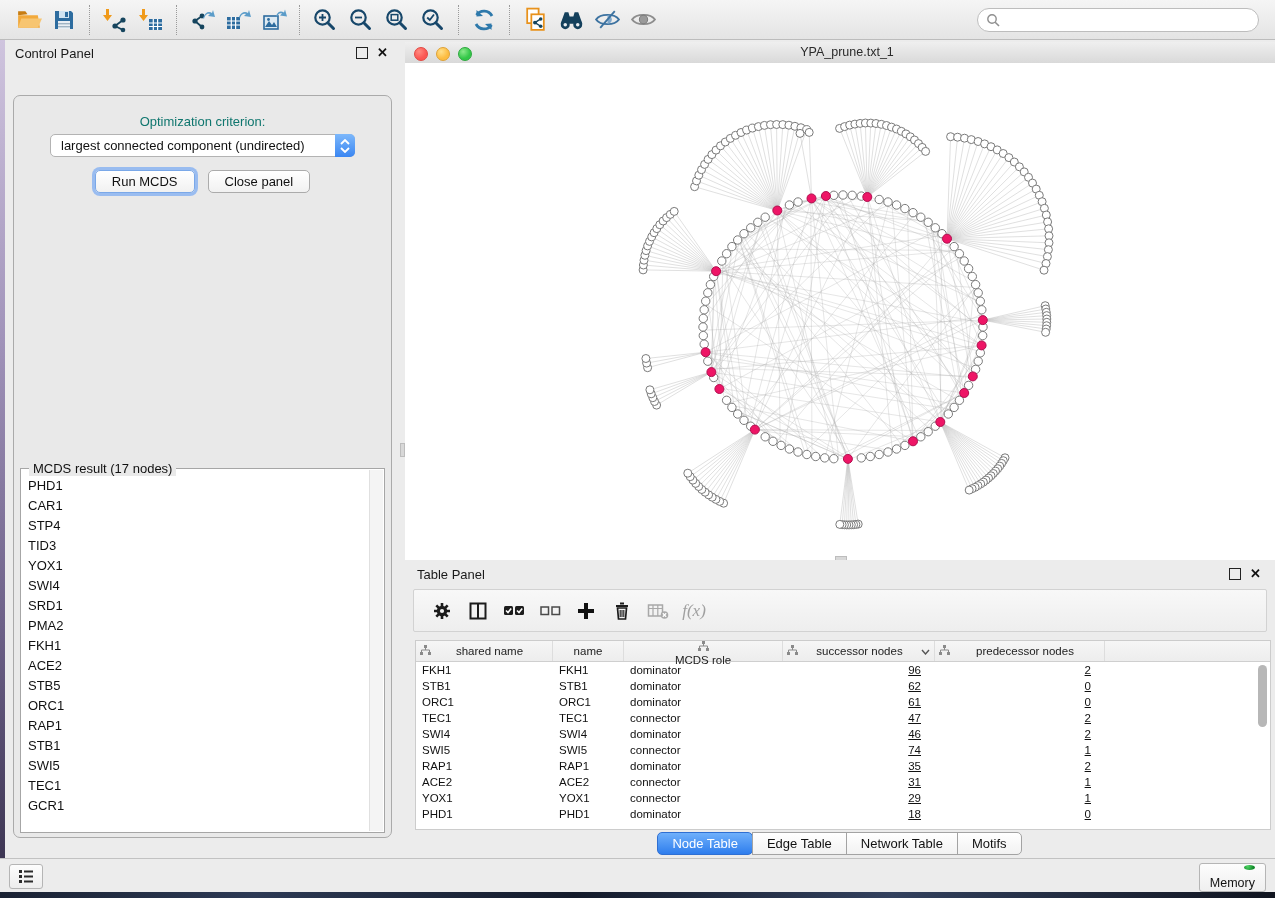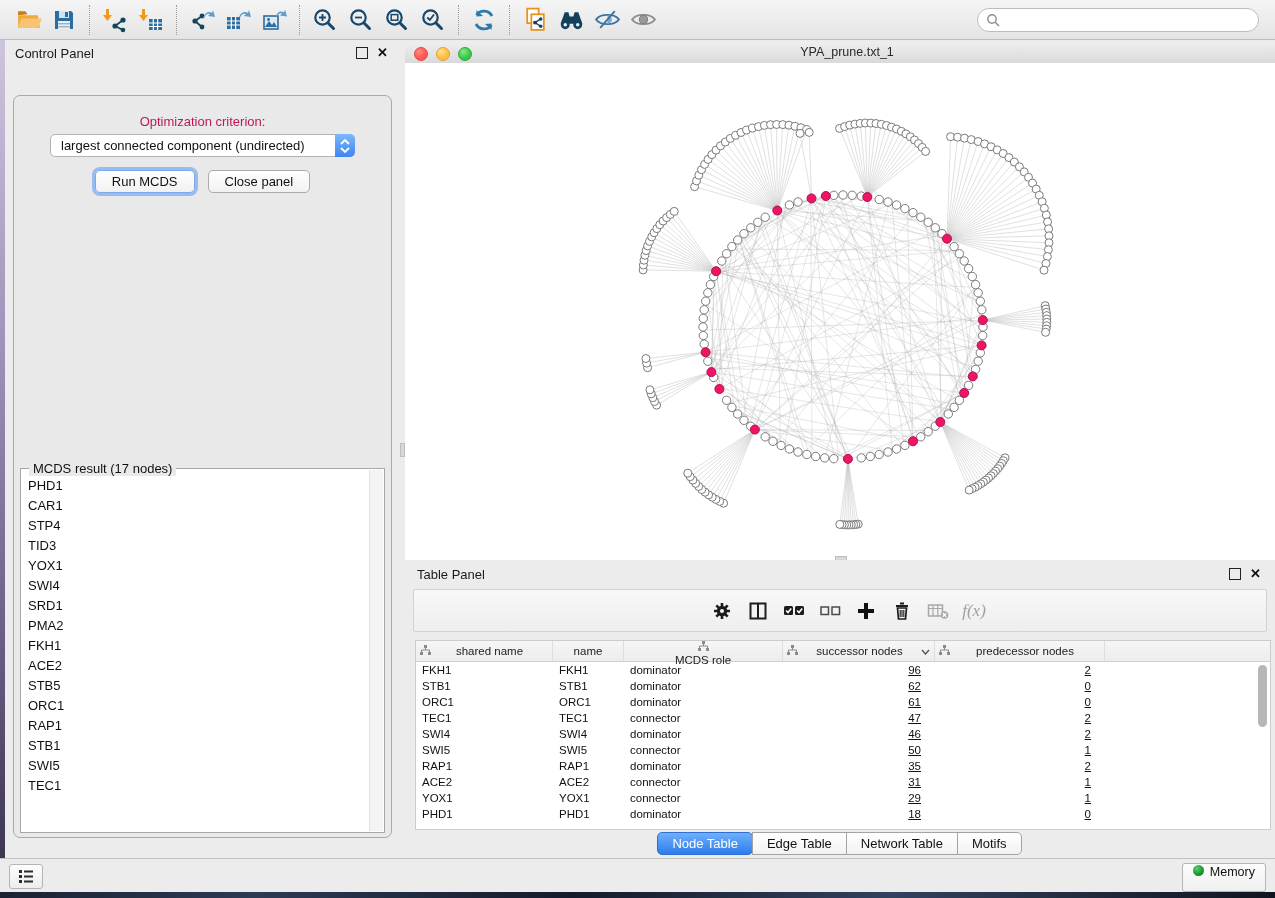--- a/index.html
+++ b/index.html
@@ -18,21 +18,21 @@
   .cp-head{position:absolute;top:6px;left:10px;right:10px;height:18px;font-size:13px;color:#1a1a1a;}
   .win-btns{position:absolute;right:2px;top:1px;display:flex;gap:9px;align-items:center;}
   .float-box{width:10px;height:10px;border:1.6px solid #222;display:inline-block;}
   .xmark{font-weight:bold;font-size:13px;color:#111;line-height:10px;}
   .cp-tabs{position:absolute;top:33px;left:0;right:0;display:flex;justify-content:center;z-index:3;}
   .seg{padding:3px 14px;font-size:13px;background:linear-gradient(#ffffff,#f2f2f2);border:1px solid #a3a3a3;margin-left:-1px;color:#111;}
   .seg:first-child{border-radius:5px 0 0 5px;}
   .seg:last-child{border-radius:0 5px 5px 0;}
   .seg.sel{background:linear-gradient(#6fb0fb,#2e7ded);color:#fff;border-color:#2f6fd2;border-radius:5px;}
   .cp-pane{position:absolute;left:8px;right:8px;top:55px;bottom:20px;background:#e9e9e9;border:1px solid #aaaaaa;border-radius:7px;}
-  .opt-label{position:absolute;top:18px;left:0;right:0;text-align:center;font-size:13px;color:#be185d;}
+  .opt-label{position:absolute;top:18px;left:0;right:0;text-align:center;font-size:13px;color:#0f766e;}
   .dropdown{position:absolute;top:38px;left:36px;right:36px;height:23px;background:#fff;border:1px solid #b3b3b3;border-radius:5px;display:flex;align-items:center;box-sizing:border-box;}
   .dropdown .val{flex:1;font-size:13px;padding-left:10px;color:#111;white-space:nowrap;overflow:hidden;}
   .dd-cap{width:20px;height:23px;margin:-1px -1px -1px 0;border-radius:0 5px 5px 0;background:linear-gradient(#7db8fb,#3a86f2);display:flex;flex-direction:column;align-items:center;justify-content:center;gap:2px;}
   .dd-cap svg{display:block;}
   .btn-row{position:absolute;top:74px;left:0;right:0;display:flex;justify-content:center;gap:13px;}
   .mac-btn{font-size:13px;color:#111;background:linear-gradient(#ffffff,#f1f1f1);border:1px solid #ababab;border-radius:5px;padding:3px 16px;}
   .mac-btn.focus{box-shadow:0 0 0 3px rgba(110,165,245,.65);border-color:#7aa8e8;}
   .mcds-group{position:absolute;left:6px;right:6px;top:372px;bottom:4px;border:1px solid #a6a6a6;background:#fff;}
   .mcds-legend{position:absolute;top:-8px;left:8px;background:#e9e9e9;padding:0 4px;font-size:13px;color:#111;}
   .mcds-list{position:absolute;left:1px;top:6px;bottom:1px;right:15px;overflow:hidden;font-size:13px;color:#111;}
@@ -47,37 +47,37 @@
   .light.yellow{background:radial-gradient(circle at 35% 30%,#ffe08a,#fdbc40 60%);border:0.5px solid #dfa133;}
   .light.green{background:radial-gradient(circle at 35% 30%,#8ae98a,#33c748 60%);border:0.5px solid #2aa83c;}
   .nw-title{position:absolute;left:14px;right:0;top:3px;text-align:center;font-size:12.5px;color:#2b2b2b;}
   .net-canvas{position:absolute;left:0;top:21px;right:0;bottom:0;background:#fff;}
   .net-canvas svg{display:block;}
   .vsplit-grip{position:absolute;left:400px;top:443px;width:5px;height:14px;background:#d8d8d8;border:1px solid #bdbdbd;box-sizing:border-box;}
   .hsplit-grip{position:absolute;left:835px;top:556px;width:12px;height:5px;background:#d8d8d8;border:1px solid #bdbdbd;box-sizing:border-box;}
   
   .table-panel{position:absolute;left:405px;top:560px;width:870px;height:298px;background:#ececec;}
   .tp-head{position:absolute;top:7px;left:12px;right:12px;height:16px;font-size:13px;color:#1a1a1a;}
-  .tp-toolbar{position:absolute;top:29px;left:8px;right:8px;height:43px;background:linear-gradient(#f8f8f8,#eeeeee);border:1px solid #d2d2d2;border-radius:2px;display:flex;align-items:center;padding-left:16px;gap:12px;box-sizing:border-box;justify-content:center;}
+  .tp-toolbar{position:absolute;top:29px;left:8px;right:8px;height:43px;background:linear-gradient(#f8f8f8,#eeeeee);border:1px solid #d2d2d2;border-radius:2px;display:flex;align-items:center;padding-left:16px;gap:12px;box-sizing:border-box;}
   .tp-ic{display:flex;align-items:center;justify-content:center;width:24px;height:24px;}
   .fx{font-family:"Liberation Serif",serif;font-style:italic;font-size:17px;color:#a0a0a0;}
   .table-wrap{position:absolute;left:10px;right:4px;top:80px;height:190px;background:#fff;border:1px solid #cccccc;box-sizing:border-box;overflow:hidden;}
   .thead{display:flex;height:20px;background:linear-gradient(#f6f6f6,#ededed);border-bottom:1px solid #cfcfcf;}
   .th{display:flex;align-items:center;font-size:11.5px;color:#222;border-right:1px solid #dddddd;box-sizing:border-box;padding:0 4px;position:relative;}
   .th .lbl{flex:1;text-align:center;}
   .trow{display:flex;height:16px;align-items:center;}
   .td{font-size:11.5px;color:#111;box-sizing:border-box;padding:0 6px;white-space:nowrap;overflow:hidden;}
   .td.num{text-align:right;padding-right:14px;text-decoration:underline;}
   .tscroll{position:absolute;right:2px;top:22px;width:11px;height:164px;}
   .tscroll .thumb{position:absolute;top:2px;left:1px;width:9px;height:62px;background:#b7b7b7;border-radius:5px;}
   .tp-tabs{position:absolute;left:0;right:0;top:272px;display:flex;justify-content:center;}
   
   .statusbar{position:absolute;left:0;top:858px;width:1275px;height:34px;background:#ececec;border-top:1px solid #c2c2c2;box-sizing:border-box;}
   .sb-left{position:absolute;left:9px;top:5px;width:32px;height:23px;background:linear-gradient(#fdfdfd,#ededed);border:1px solid #b5b5b5;border-radius:3px;display:flex;align-items:center;justify-content:center;}
-  .memory{position:absolute;right:9px;top:4px;height:25px;background:linear-gradient(#fdfdfd,#efefef);border:1px solid #b5b5b5;border-radius:3px;display:flex;align-items:flex-start;gap:6px;padding:1px 10px;font-size:12.5px;color:#111;}
+  .memory{position:absolute;right:9px;top:4px;height:25px;background:linear-gradient(#fdfdfd,#efefef);border:1px solid #b5b5b5;border-radius:3px;display:flex;align-items:flex-end;gap:6px;padding:1px 10px;font-size:12.5px;color:#111;flex-direction:column;}
   .memdot{width:11px;height:11px;border-radius:50%;background:radial-gradient(circle at 35% 30%,#4ed464,#128a2a 70%);}
 </style>
 </head>
 <body>
 
 <div id="app">
 
   <div class="toolbar">
     <div class="tbtn">
       <svg width="27" height="27" viewBox="0 0 26 26">
@@ -258,20 +258,21 @@
             <div class="item">SRD1</div>
             <div class="item">PMA2</div>
             <div class="item">FKH1</div>
             <div class="item">ACE2</div>
             <div class="item">STB5</div>
             <div class="item">ORC1</div>
             <div class="item">RAP1</div>
             <div class="item">STB1</div>
             <div class="item">SWI5</div>
             <div class="item">TEC1</div>
+            <div class="item">GCR1</div>
           </div>
         <div class="mcds-scroll"></div>
       </div>
     </div>
   </div>
 
   <div class="vsplit-grip"></div>
 
   <div class="network-window">
     <div class="titlebar">
@@ -972,21 +973,21 @@
             <div class="td" style="width: 137px;">SWI4</div>
             <div class="td" style="width: 71px;">SWI4</div>
             <div class="td" style="width: 159px;">dominator</div>
             <div class="td num" style="width: 152px;">46</div>
             <div class="td num" style="width: 170px;">2</div>
           </div>
           <div class="trow">
             <div class="td" style="width: 137px;">SWI5</div>
             <div class="td" style="width: 71px;">SWI5</div>
             <div class="td" style="width: 159px;">connector</div>
-            <div class="td num" style="width: 152px;">50</div>
+            <div class="td num" style="width: 152px;">74</div>
             <div class="td num" style="width: 170px;">1</div>
           </div>
           <div class="trow">
             <div class="td" style="width: 137px;">RAP1</div>
             <div class="td" style="width: 71px;">RAP1</div>
             <div class="td" style="width: 159px;">dominator</div>
             <div class="td num" style="width: 152px;">35</div>
             <div class="td num" style="width: 170px;">2</div>
           </div>
           <div class="trow">

